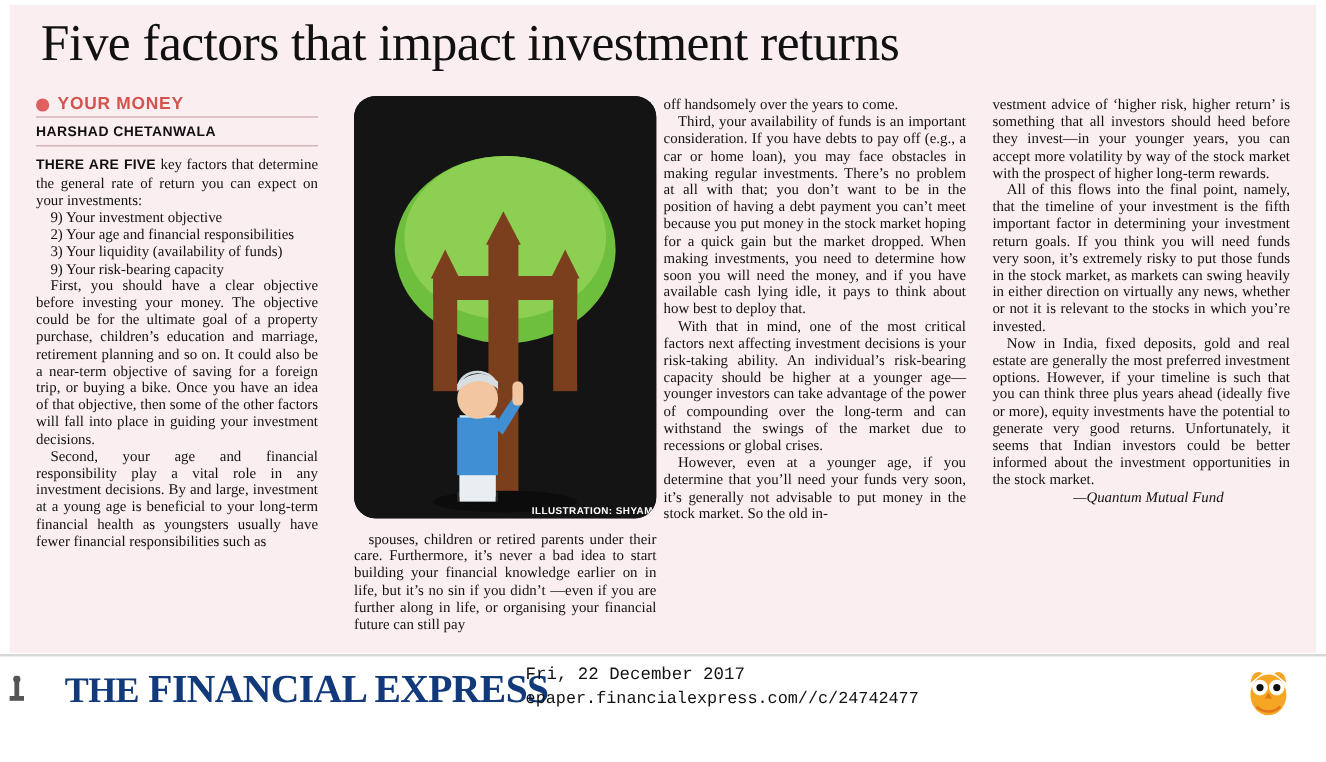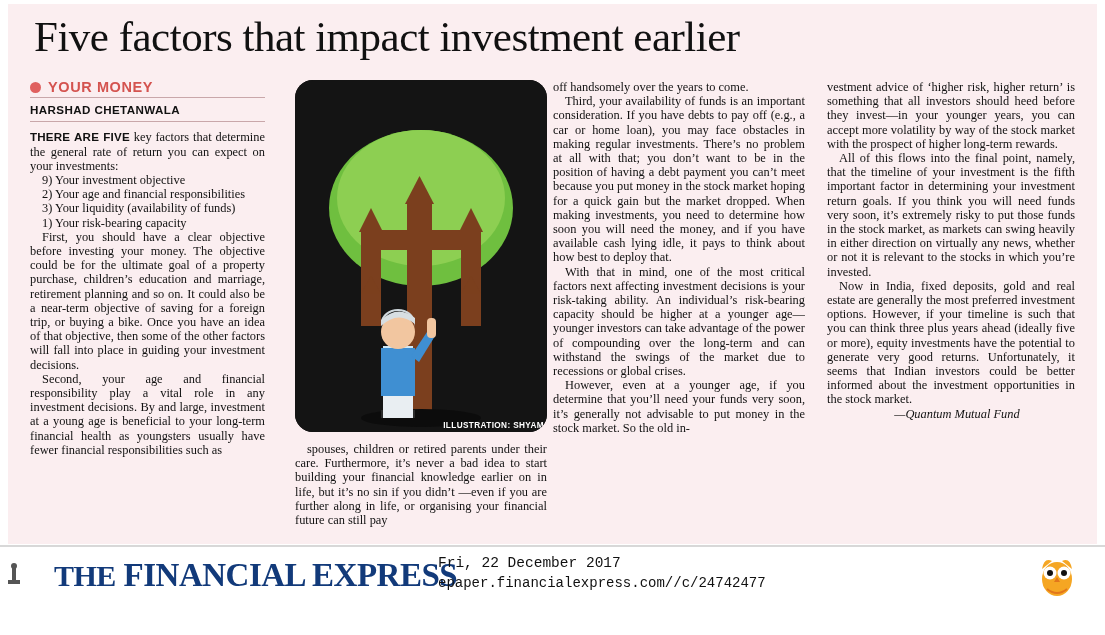--- a/index.html
+++ b/index.html
@@ -214,38 +214,38 @@
     height: 46px;
   }
 </style>
 </head>
 <body>
 
 <div id="page">
 
   <div id="article">
 
-    <h1 id="headline">Five factors that impact investment earlier</h1>
+    <h1 id="headline">Five factors that impact investment returns</h1>
 
     <div id="body-grid">
 
       <div class="col" id="col1">
         <div id="kicker-wrap">
           <span id="kicker-dot"></span>
           <span id="kicker">YOUR MONEY</span>
         </div>
         <div id="kicker-rule"></div>
         <div id="byline">HARSHAD CHETANWALA</div>
         <div id="byline-rule"></div>
 
         <p class="noindent"><span class="dropcap-lead">THERE ARE FIVE</span><span> key factors that determine the general rate of return you can expect on your investments:</span></p>
         <p class="list-line">9) Your investment objective</p>
         <p class="list-line">2) Your age and financial responsibilities</p>
         <p class="list-line">3) Your liquidity (availability of funds)</p>
-        <p class="list-line">1) Your risk-bearing capacity</p>
+        <p class="list-line">9) Your risk-bearing capacity</p>
         <p>First, you should have a clear objective before investing your money. The objective could be for the ultimate goal of a property purchase, children’s education and marriage, retirement planning and so on. It could also be a near-term objective of saving for a foreign trip, or buying a bike. Once you have an idea of that objective, then some of the other factors will fall into place in guiding your investment decisions.</p>
         <p>Second, your age and financial responsibility play a vital role in any investment decisions. By and large, investment at a young age is beneficial to your long-term financial health as youngsters usually have fewer financial responsibilities such as</p>
       </div>
 
       <div id="illo">
         <svg width="252" height="352" viewBox="0 0 252 352">
           <rect x="0" y="0" width="252" height="352" fill="#141414"></rect>
 
           <ellipse cx="126" cy="128" rx="92" ry="78" fill="#6fbf3f"></ellipse>
           <ellipse cx="126" cy="118" rx="84" ry="68" fill="#8dcf52"></ellipse>

